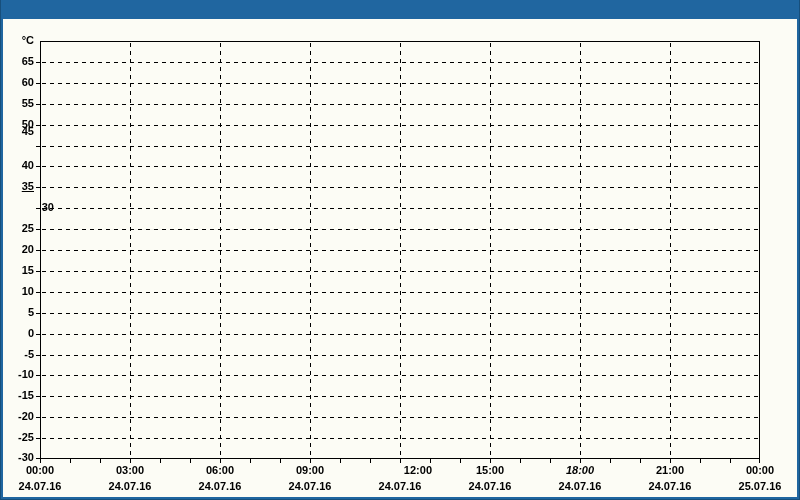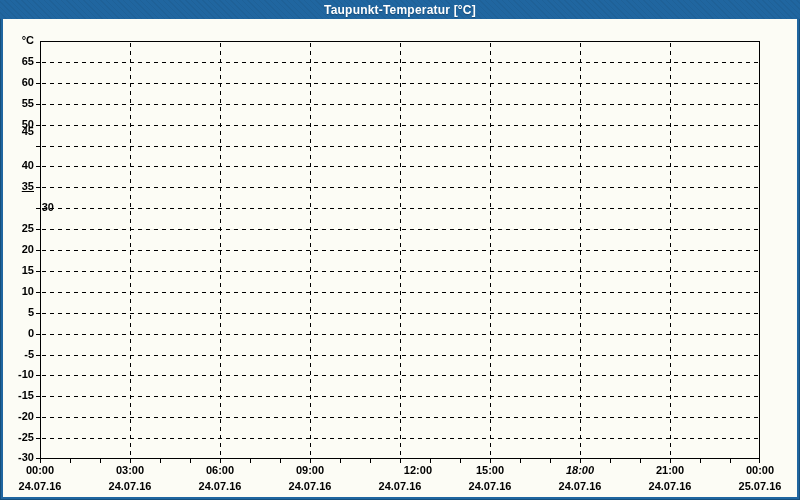--- a/index.html
+++ b/index.html
@@ -71,23 +71,20 @@
     text-align: center; font-size: 11px; font-weight: bold;
     line-height: 13px; color: var(--label-color, #000); white-space: nowrap;
   }
   .xlabel.time { top: 423px; }
   .xlabel.date { top: 439px; }
 </style>
 </head>
 <body>
 
 <div id="window">
-  <div id="titlebar">
-    <span id="title-text">Taupunkt-Temperatur [°C]</span>
-  </div>
   <div id="content">
     <div id="plot">
       <div class="axis-line axis-top"></div>
       <div class="axis-line axis-bottom"></div>
       <div class="axis-line axis-left"></div>
       <div class="axis-line axis-right"></div>
       <div id="unit-label">°C</div>
     <div class="hgrid" style="top: 21px;"></div>
         <div class="ytick" style="top: 21px;"></div>
         <div class="ylabel" style="top: 14px;">65</div>

